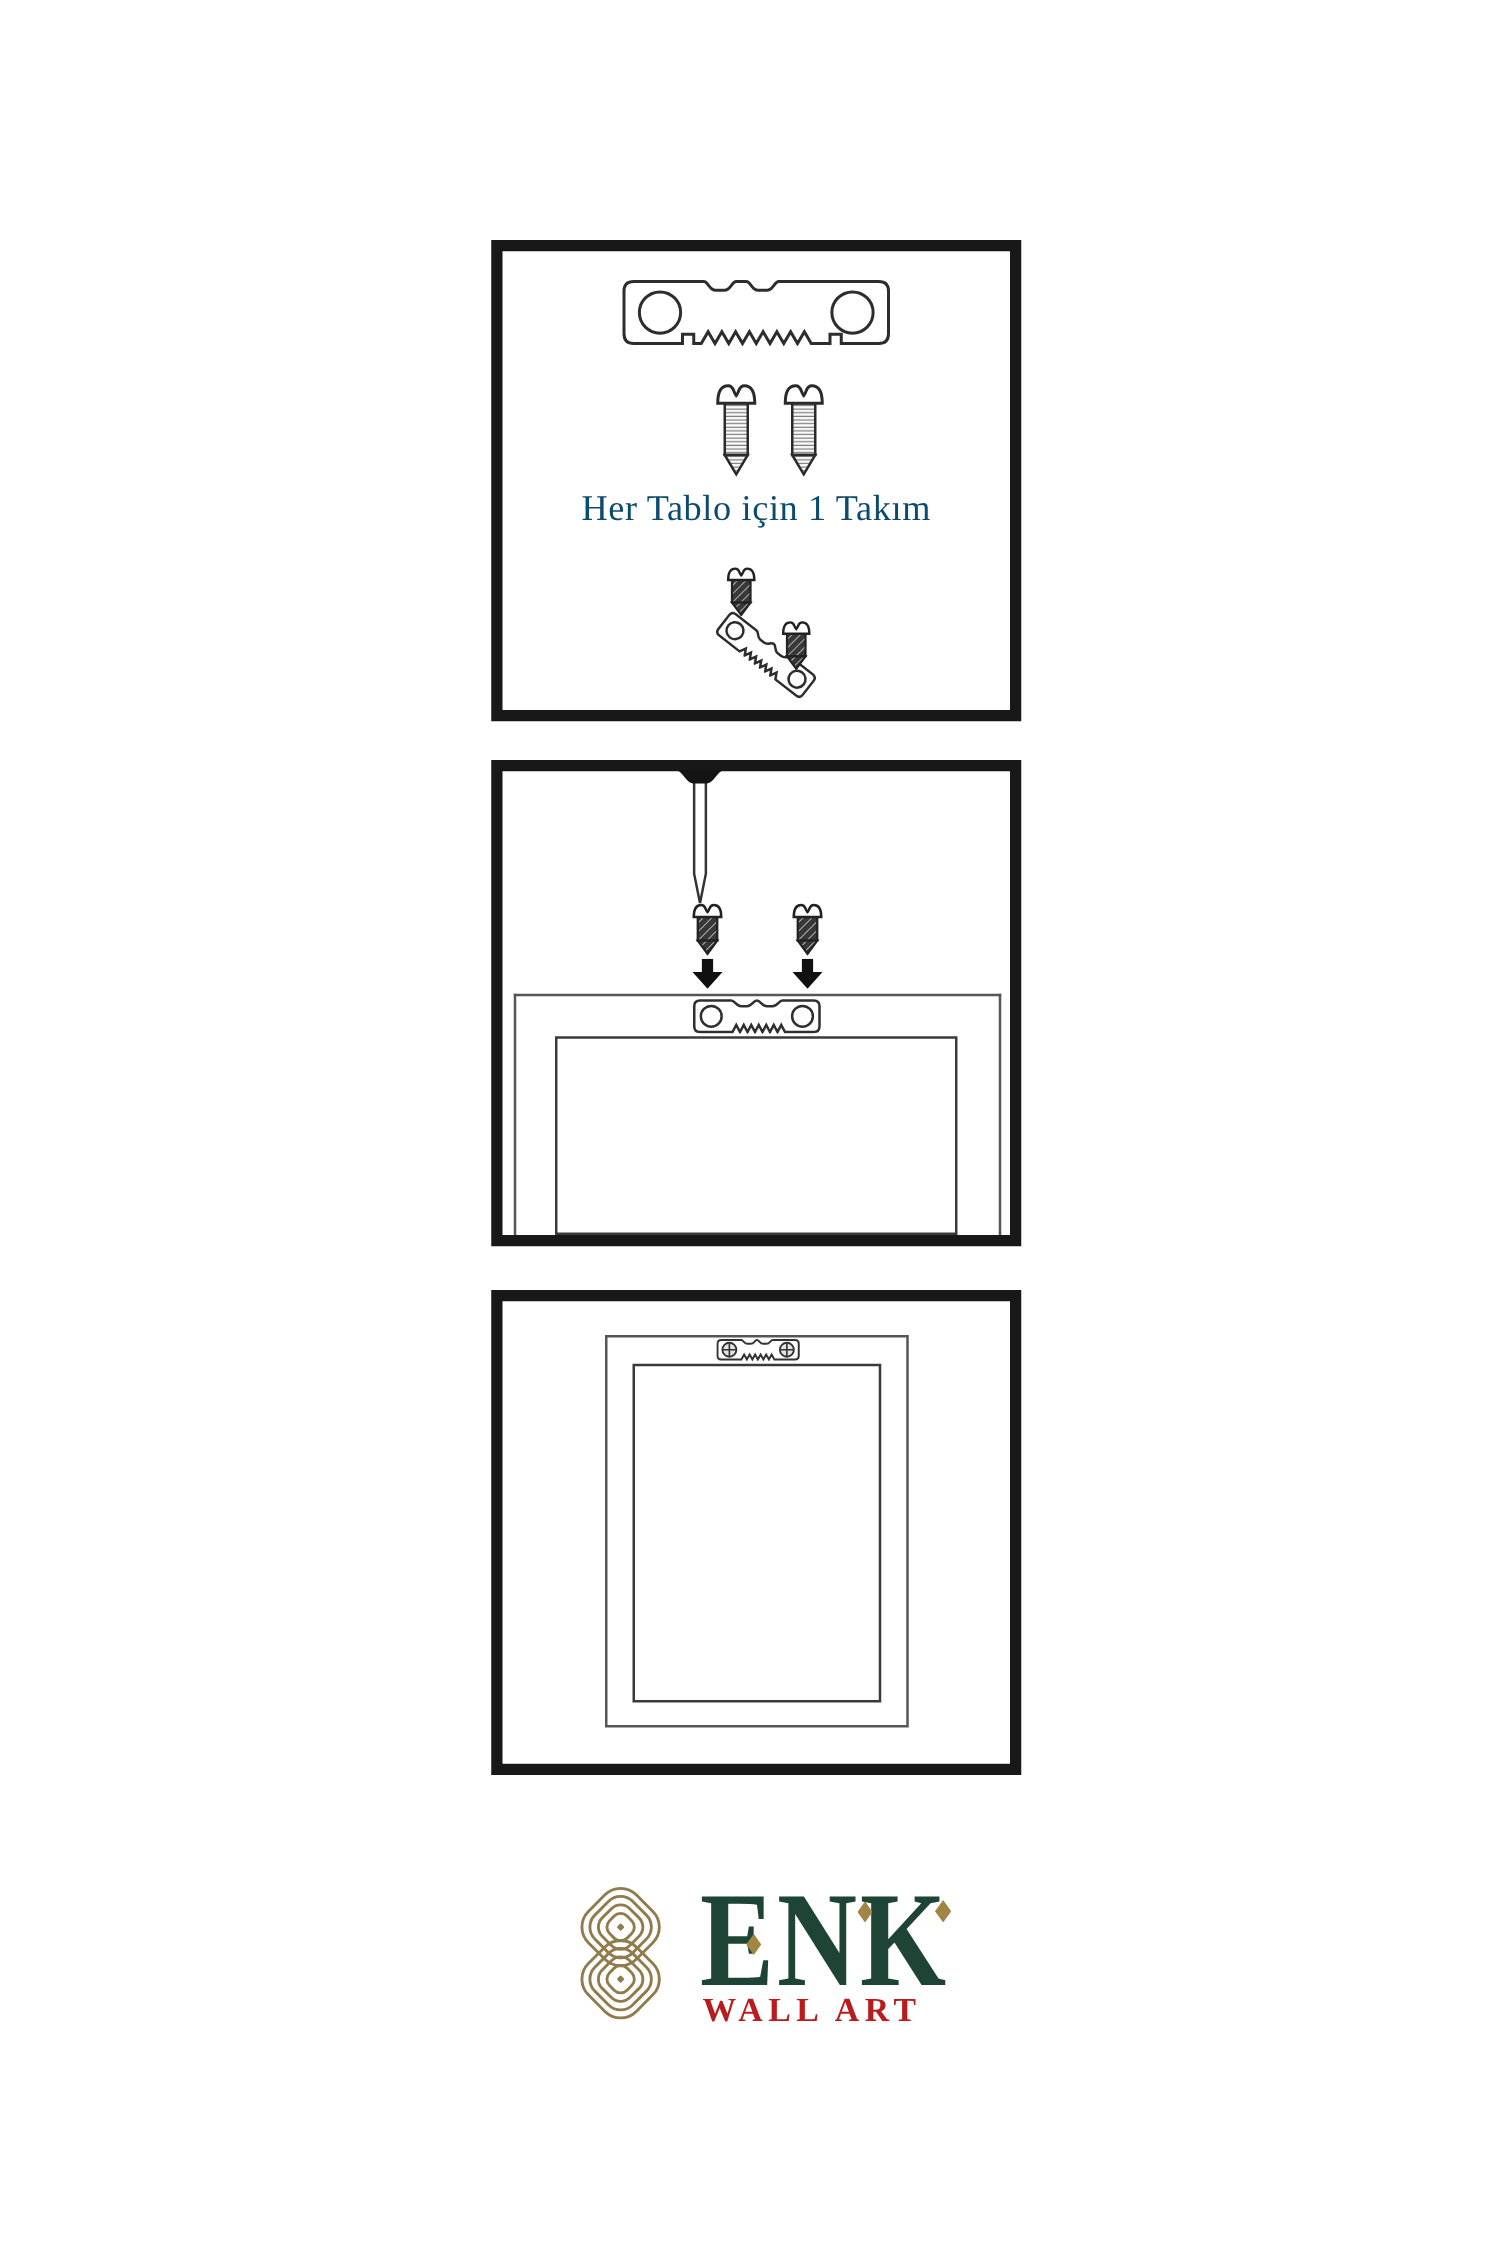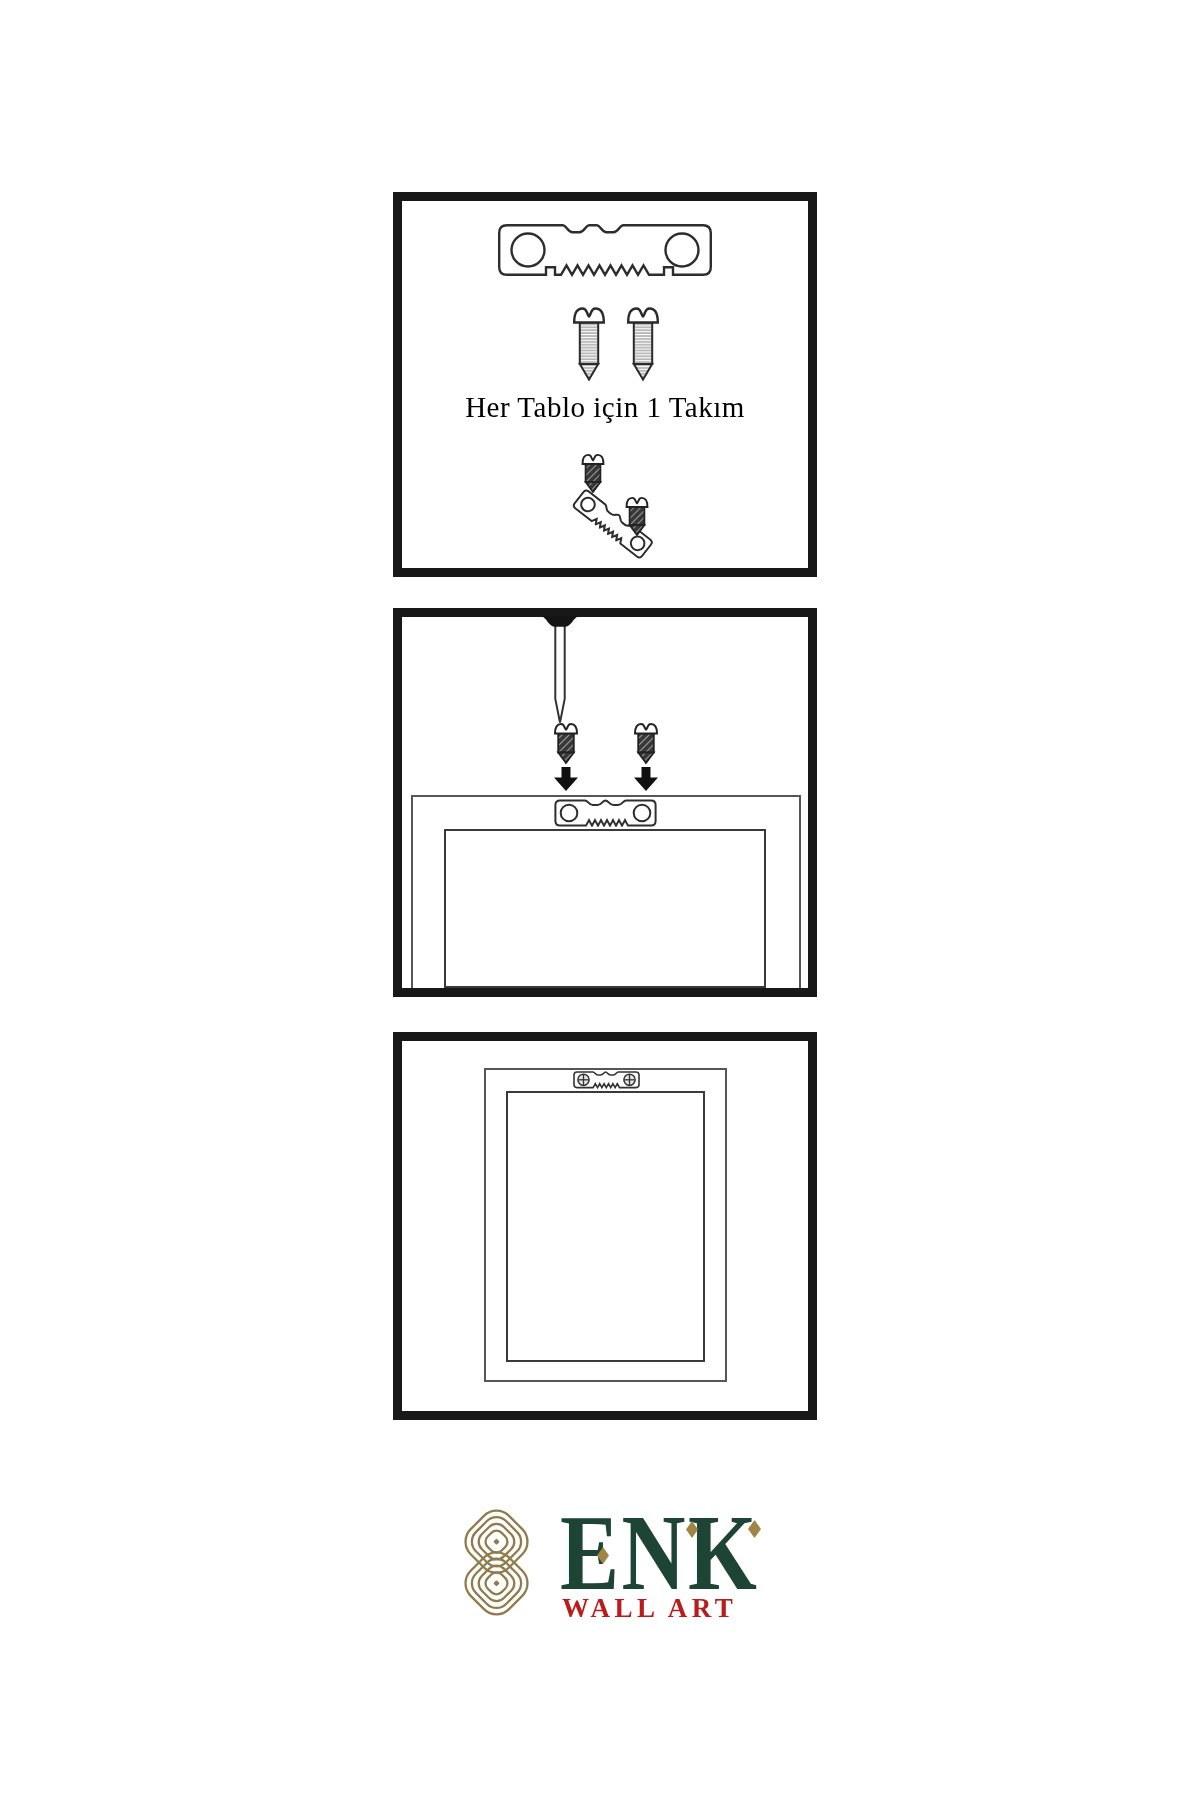--- a/index.html
+++ b/index.html
@@ -4,21 +4,21 @@
 <style>
   html,body{margin:0;padding:0;background:#ffffff;}
   #canvas{position:relative;width:1200px;height:1800px;background:#ffffff;overflow:hidden;
           font-family:"Liberation Serif",serif;}
   .panel{position:absolute;left:393px;width:424px;border:9px solid #181818;background:#fff;box-sizing:border-box;}
   #panel1{top:192px;height:385px;}
   #panel2{top:608px;height:389px;}
   #panel3{top:1032px;height:388px;}
   .abs{position:absolute;}
   .caption{position:absolute;left:393px;top:389px;width:424px;text-align:center;
-           font:400 29px/1.25 "Liberation Serif",serif;color:#000000;letter-spacing:.5px;}
+           font:400 29px/1.25 "Liberation Serif",serif;color:#0c4a6e;letter-spacing:.5px;}
   .frame-line{position:absolute;box-sizing:border-box;background:#fff;}
   #frame2-outer{left:411px;top:795px;width:390px;height:193px;border:2px solid #565656;border-bottom:none;background:transparent;}
   #frame2-inner{left:444px;top:829px;width:322px;height:159px;border:2px solid #3a3a3a;background:transparent;}
   #frame3-outer{left:484px;top:1068px;width:243px;height:314px;border:2px solid #565656;}
   #frame3-inner{left:506px;top:1091px;width:199px;height:271px;border:2px solid #3a3a3a;}
   .brand{position:absolute;left:560px;top:1495px;font:bold 108px/1.08 "Liberation Serif",serif;
          color:#1d4434;letter-spacing:3px;transform:scaleX(.82);transform-origin:0 0;white-space:nowrap;}
   .subtitle{position:absolute;left:562px;top:1592px;font:bold 27px/1.2 "Liberation Serif",serif;
             color:#b91c1c;letter-spacing:4.5px;white-space:nowrap;}
   .dia{position:absolute;background:#a08545;clip-path:polygon(50% 0,100% 50%,50% 100%,0 50%);}

